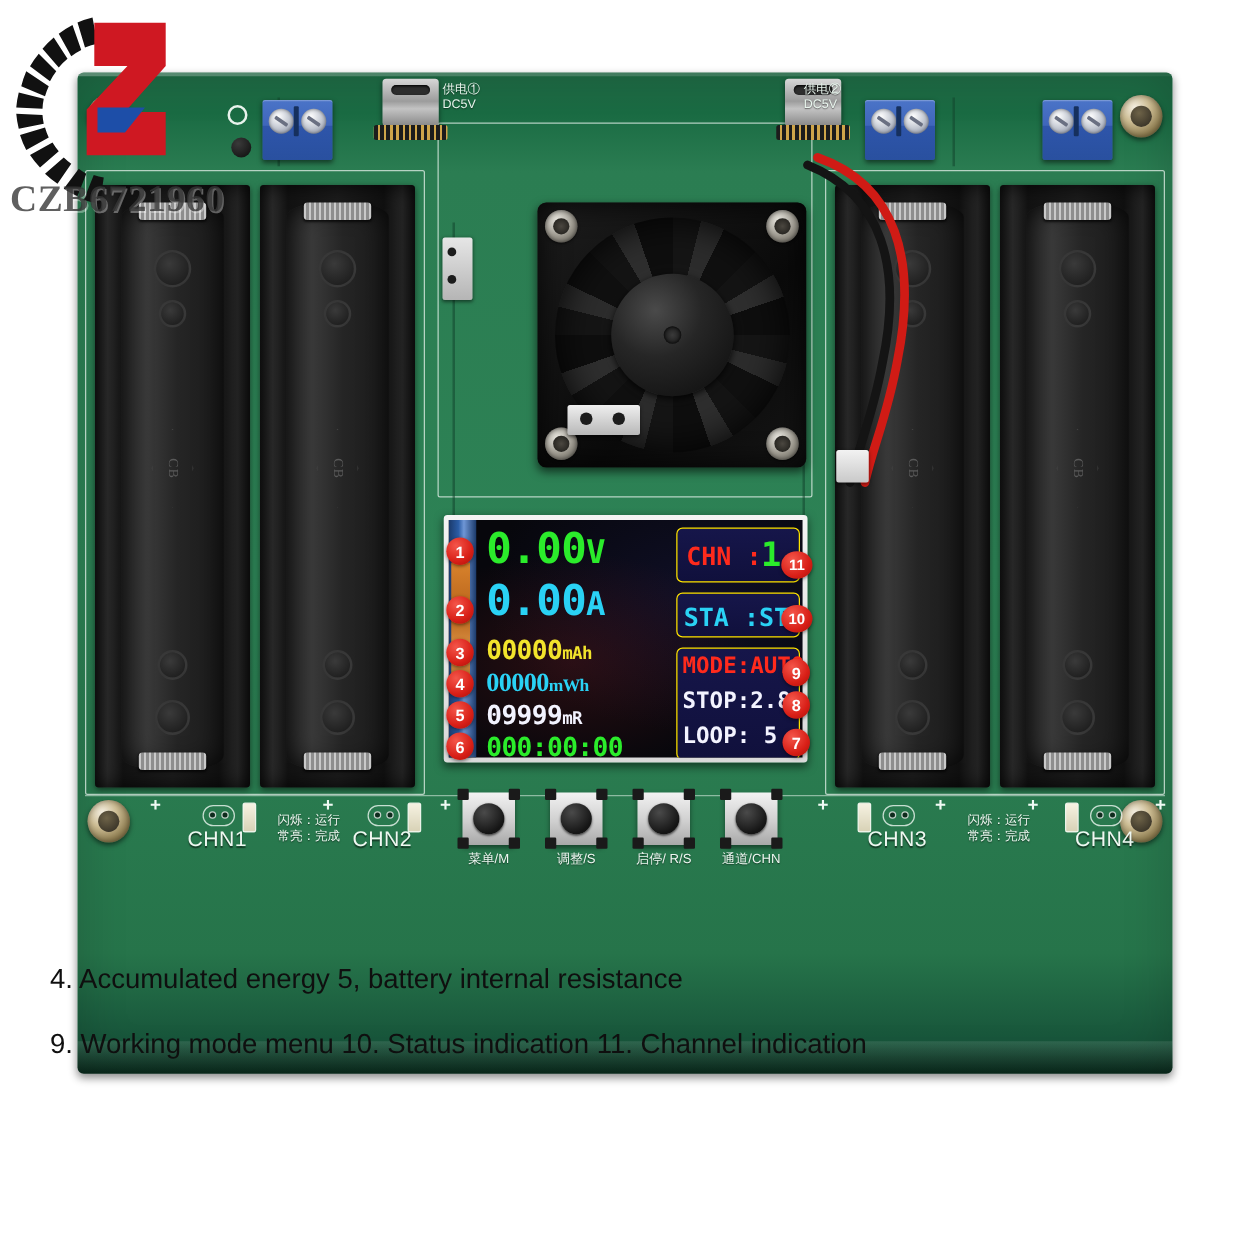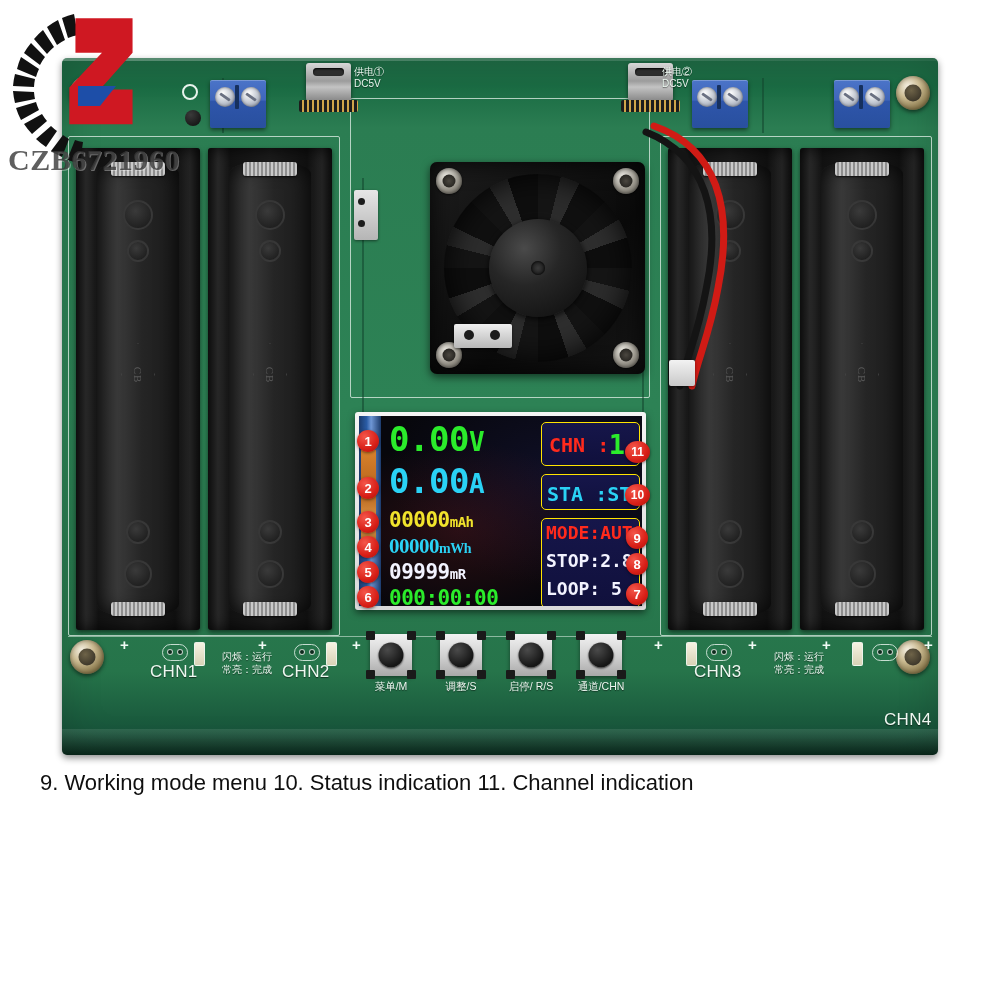--- a/index.html
+++ b/index.html
@@ -8,21 +8,21 @@
     background: #ffffff;
     font-family: "Liberation Sans", sans-serif;
     overflow: hidden;
     position: relative;
   }
 
   
   #pcb {
     position: absolute;
     left: 62px; top: 58px;
-    width: 876px; height: 697px;
+    width: 876px; height: 801px;
     background:
       linear-gradient(180deg, #1f6b45 0%, #1a6b43 4%, #2b7d52 10%, #2d8255 50%, #26744a 88%, #17543a 97%, #0d3a27 100%);
     border-radius: 5px;
     box-shadow: 0 3px 7px rgba(0,0,0,0.45), inset 0 0 40px rgba(0,0,0,0.18);
   }
   #pcb:after {
     content:""; position:absolute; left:0; right:0; bottom:0; height:26px;
     background: linear-gradient(180deg, rgba(255,255,255,0.10), rgba(0,0,0,0.30));
     border-radius: 0 0 5px 5px;
   }
@@ -372,21 +372,21 @@
   <div class="usbc" style="left:244px;top:5px;">
     <div class="pins"></div>
   </div>
   <div class="usbc" style="left:566px;top:5px;">
     <div class="pins"></div>
   </div>
   <div class="usb-note" style="left:292px;top:8px;">
     <div>供电①</div>
     <div>DC5V</div>
   </div>
-  <div class="usb-note" style="left:600px;top:8px;">
+  <div class="usb-note" style="left:581px;top:8px;">
     <div>供电②</div>
     <div>DC5V</div>
   </div>
 
   <div class="bat" style="left:14px;  top:90px; width:124px; height:482px;">
     <div class="well"></div>
     <div class="spring" style="top:14px;"></div>
     <div class="spring" style="bottom:14px;"></div>
     <div class="knob" style="top:52px;  width:30px;height:30px;"></div>
     <div class="knob" style="top:92px;  width:22px;height:22px;"></div>
@@ -488,21 +488,21 @@
     <div>闪烁：运行</div>
     <div>常亮：完成</div>
   </div>
 
   <div class="plus" style="left:760px; top:578px;">+</div>
   <div class="led-silk" style="left:790px;top:584px;"></div>
   <div class="conn-silk" style="left:810px;top:586px;">
       <i style="left:4px;"></i>
       <i style="right:4px;"></i>
     </div>
-  <div class="chn-name" style="left:822px;top:604px;margin-top:48px;">CHN4</div>
+  <div class="chn-name" style="left:798px;top:604px;">CHN4</div>
   <div class="plus" style="left:862px; top:578px;">+</div>
 
   <div class="tact" style="left:308px;top:576px;">
     <div class="leg" style="left:-4px;top:-3px;"></div>
       <div class="leg" style="right:-4px;top:-3px;"></div>
     <div class="leg" style="left:-4px;bottom:-3px;"></div>
       <div class="leg" style="right:-4px;bottom:-3px;"></div>
   </div>
   <div class="btn-label" style="left:329px;top:622px;">菜单/M</div>
 
@@ -607,14 +607,15 @@
   <g>
     <path d="M72 8 L128 8 L128 42 L96 78 L128 78 L128 112 L66 112 L66 76 L98 42 L72 42 Z" fill="#cf1822" transform="translate(-2,6) scale(1.02)"></path>
   </g>
   <g>
     <path d="M74 82 L112 82 L96 102 L74 102 Z" fill="#1d4ea8"></path>
   </g>
 </svg>
 <div id="wm">CZB6721960</div>
 
 <div id="captions">
+  <div class="cap">4. Accumulated energy   5, battery internal resistance</div>
   <div class="cap">9. Working mode menu   10. Status indication   11. Channel indication</div>
 </div>
 
 </body></html>

